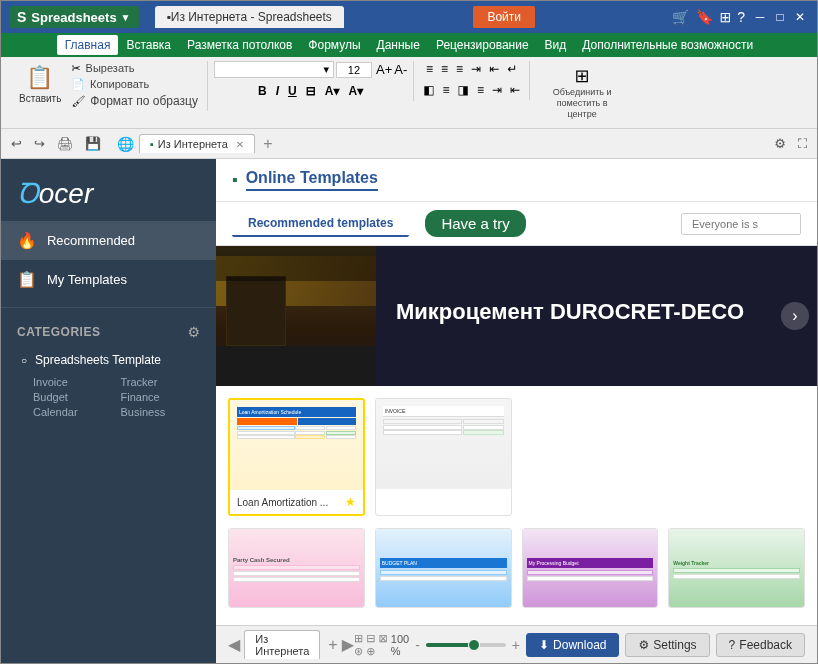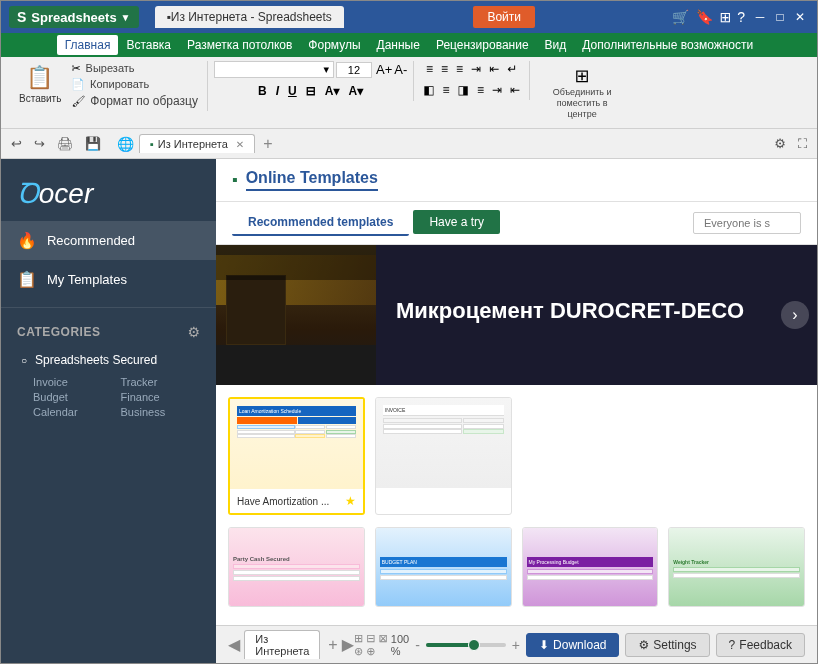--- a/index.html
+++ b/index.html
@@ -74,25 +74,25 @@
     .cat-sub { padding: 4px 16px 4px 32px; display: grid; grid-template-columns: 1fr 1fr; gap: 3px 8px; }
     .cat-sub-item { color: #9ab; font-size: 11px; cursor: pointer; }
 
     
     .content { flex: 1; display: flex; flex-direction: column; background: #fff; overflow: hidden; }
     .content-header { background: white; border-bottom: 1px solid #e0e0e0; padding: 10px 16px; display: flex; align-items: center; }
     .content-header-icon { color: #217346; font-size: 16px; margin-right: 8px; }
     .content-header-title { color: #2b579a; font-size: 16px; font-weight: 600; border-bottom: 2px solid #2b579a; padding-bottom: 2px; }
 
     .templates-tabs { display: flex; align-items: center; justify-content: space-between; padding: 8px 16px; background: white; border-bottom: 1px solid #e0e0e0; }
-    .tabs-left { display: flex; gap: 4px; align-items: flex-start; }
+    .tabs-left { display: flex; gap: 16px; align-items: flex-end; }
     .tpl-tab { padding: 5px 16px; font-size: 12px; cursor: pointer; border-radius: 2px; color: #555; font-weight: 600; border-bottom: 2px solid transparent; }
     .tpl-tab.active { border-bottom: 2px solid #2b579a; color: #2b579a; }
-    .tpl-tab-try { background: #217346; color: white; padding: 5px 16px; font-size: 12px; border-radius: 2px; cursor: pointer; }
-    .search-box { border: 1px solid #ccc; padding: 4px 10px; font-size: 11px; color: #888; border-radius: 2px; width: 108px; }
+    .tpl-tab-try { background: #217346; color: white; padding: 5px 16px; font-size: 15px; border-radius: 12px; cursor: pointer; }
+    .search-box { border: 1px solid #ccc; padding: 4px 10px; font-size: 11px; color: #888; border-radius: 2px; width: 120px; }
 
     
     .template-grid-area { flex: 1; overflow-y: auto; padding: 0; }
     .featured-banner { position: relative; background: #1a1a2e; height: 140px; overflow: hidden; display: flex; align-items: center; }
     .featured-img { width: 160px; height: 140px; background: linear-gradient(135deg, #3a3a2a 0%, #5a4a2a 40%, #3a3030 100%); flex-shrink: 0; display: flex; align-items: center; justify-content: center; overflow: hidden; }
     .kitchen-visual { width: 100%; height: 100%; background: linear-gradient(to bottom, #4a3a1a 0%, #2a1a0a 60%, #1a1a1a 100%); position: relative; }
     .featured-text { padding: 16px 20px; color: white; }
     .featured-title { font-size: 22px; font-weight: 700; line-height: 1.2; margin-bottom: 8px; }
     .featured-desc { font-size: 13px; color: #ccc; line-height: 1.4; }
     .slide-btn { position: absolute; right: 8px; top: 50%; transform: translateY(-50%); background: rgba(255,255,255,0.2); color: white; border: none; border-radius: 50%; width: 28px; height: 28px; font-size: 16px; cursor: pointer; display: flex; align-items: center; justify-content: center; }
@@ -282,21 +282,21 @@
           <span class="nav-icon nav-templates-icon">📋</span>
           <span>My Templates</span>
         </div>
       </div>
       <div class="sidebar-divider"></div>
       <div class="categories-header">
         <span class="categories-title">Categories</span>
         <span class="categories-gear">⚙</span>
       </div>
       <div class="cat-item active">
-        <span>Spreadsheets Secured</span>
+        <span>Spreadsheets Template</span>
       </div>
       <div class="cat-sub">
         <span class="cat-sub-item">Invoice</span>
         <span class="cat-sub-item">Tracker</span>
         <span class="cat-sub-item">Budget</span>
         <span class="cat-sub-item">Finance</span>
         <span class="cat-sub-item">Calendar</span>
         <span class="cat-sub-item">Business</span>
       </div>
     </div>
@@ -355,21 +355,21 @@
                   <div style="display:flex;gap:0.5px;">
                     <div style="flex:2;background:#fff;height:4px;border:0.3px solid #ddd;"></div>
                     <div style="flex:1;background:#fff3cd;height:4px;border:0.3px solid #ffe082;"></div>
                     <div style="flex:1;background:#fff;height:4px;border:0.3px solid #ddd;"></div>
                   </div>
                 </div>
               </div>
             </div>
             <div class="card-info">
               <div class="card-footer">
-                <span class="card-name">Have Amortization ...</span>
+                <span class="card-name">Loan Amortization ...</span>
                 <span class="card-star">★</span>
               </div>
             </div>
           </div>
 
 
 
           <div class="template-card">
             <div class="card-thumb thumb-invoice2">
               <div style="width:100%;padding:3px;">

